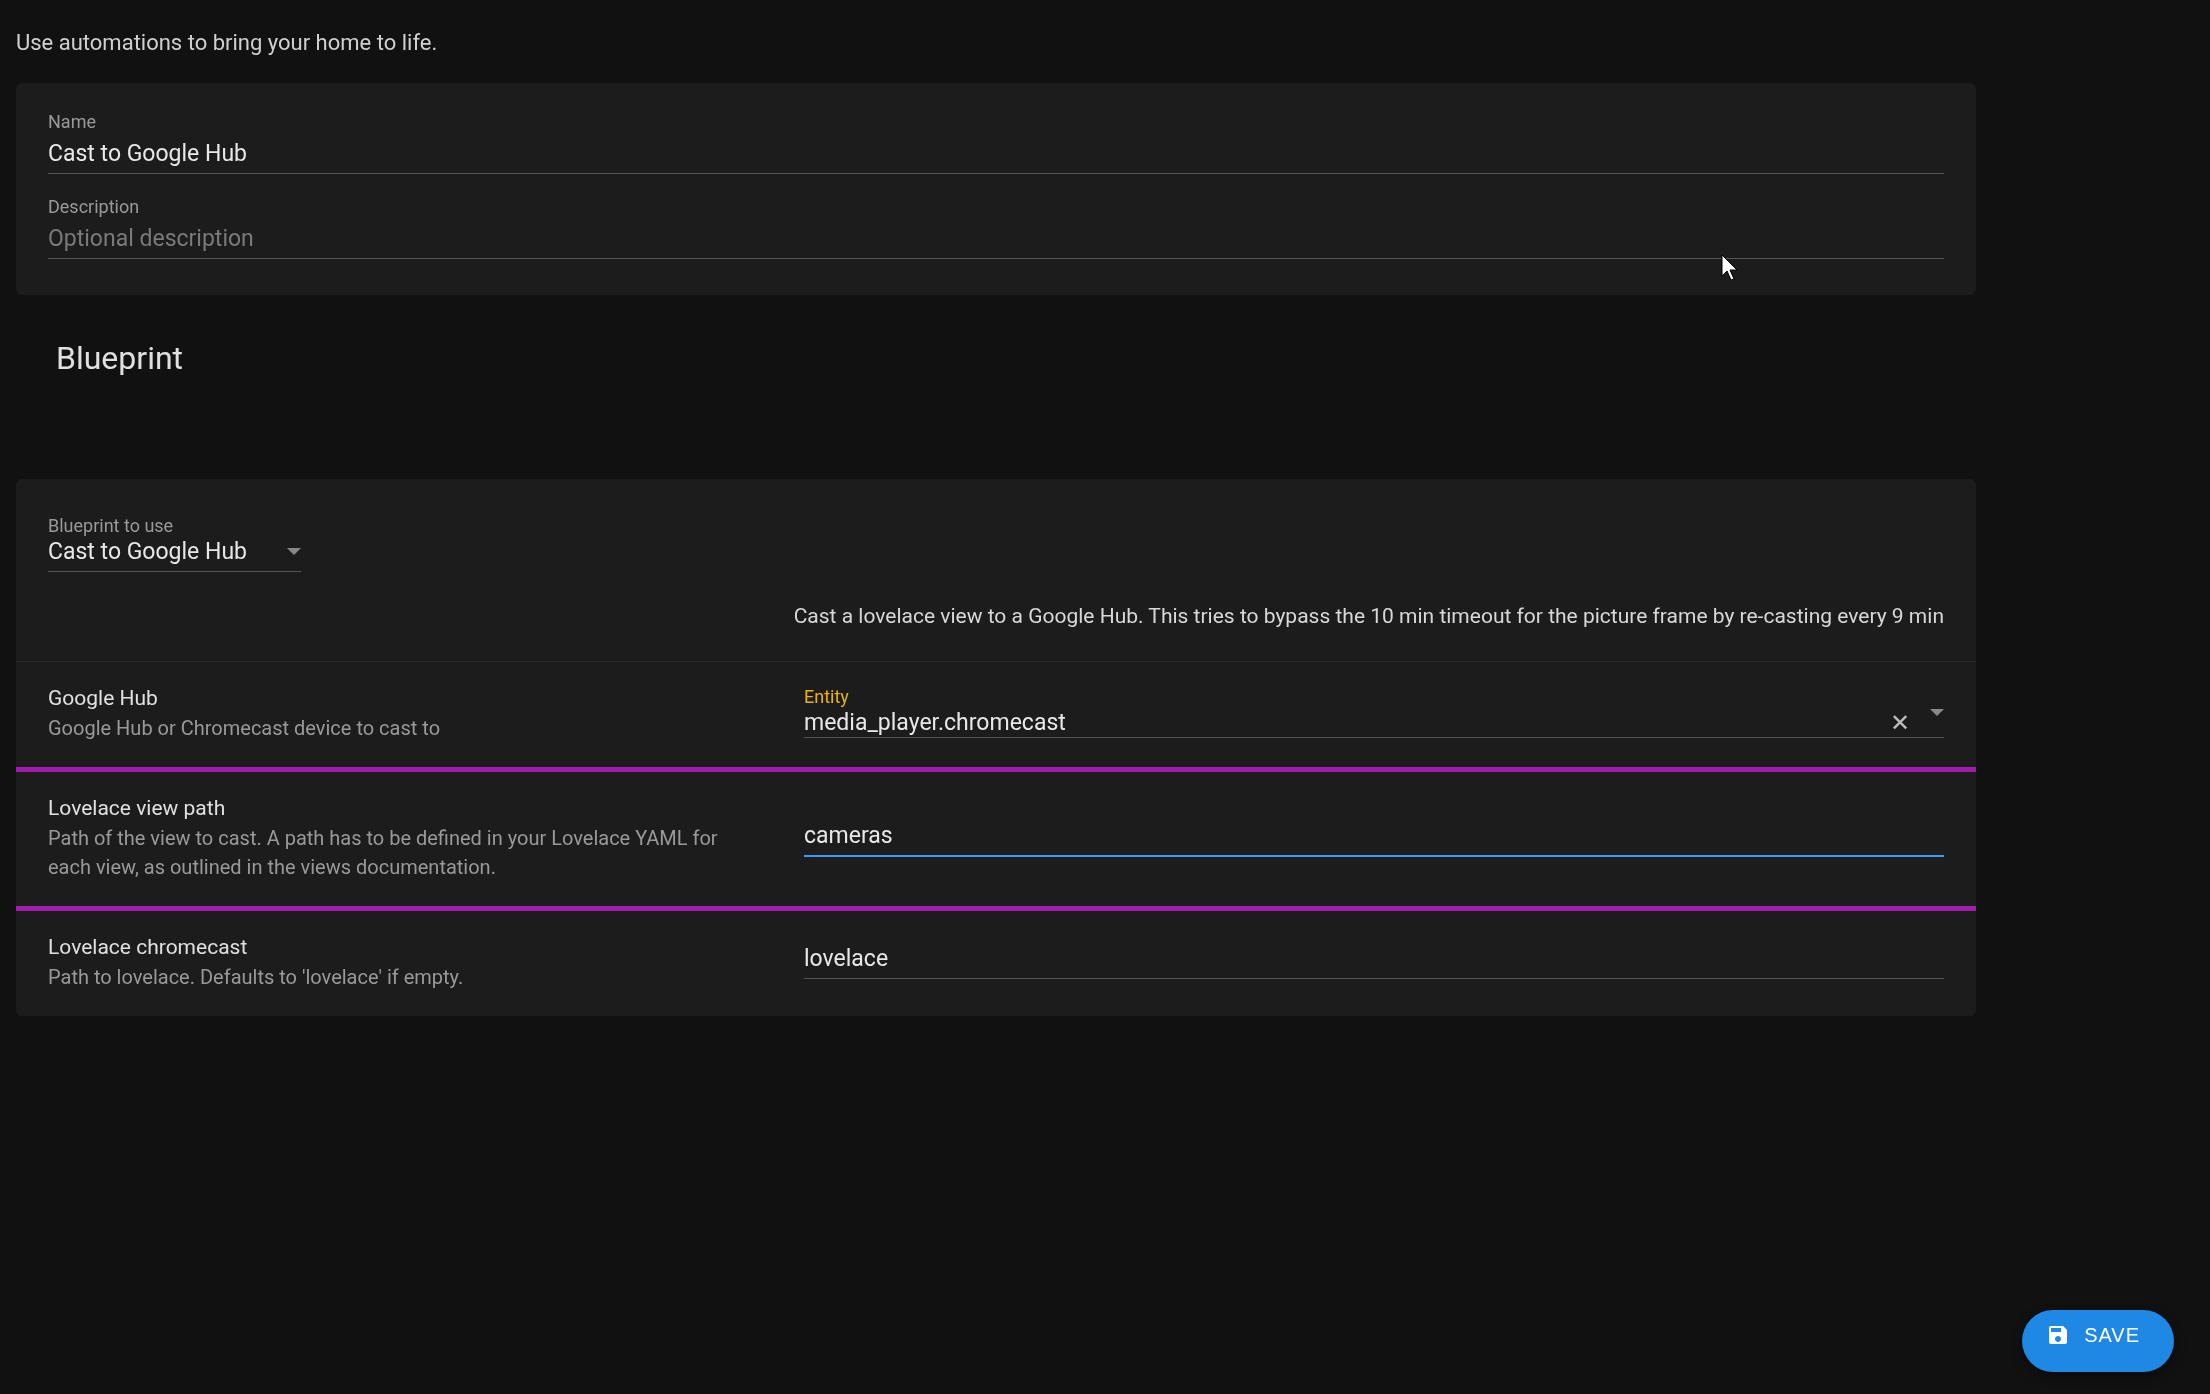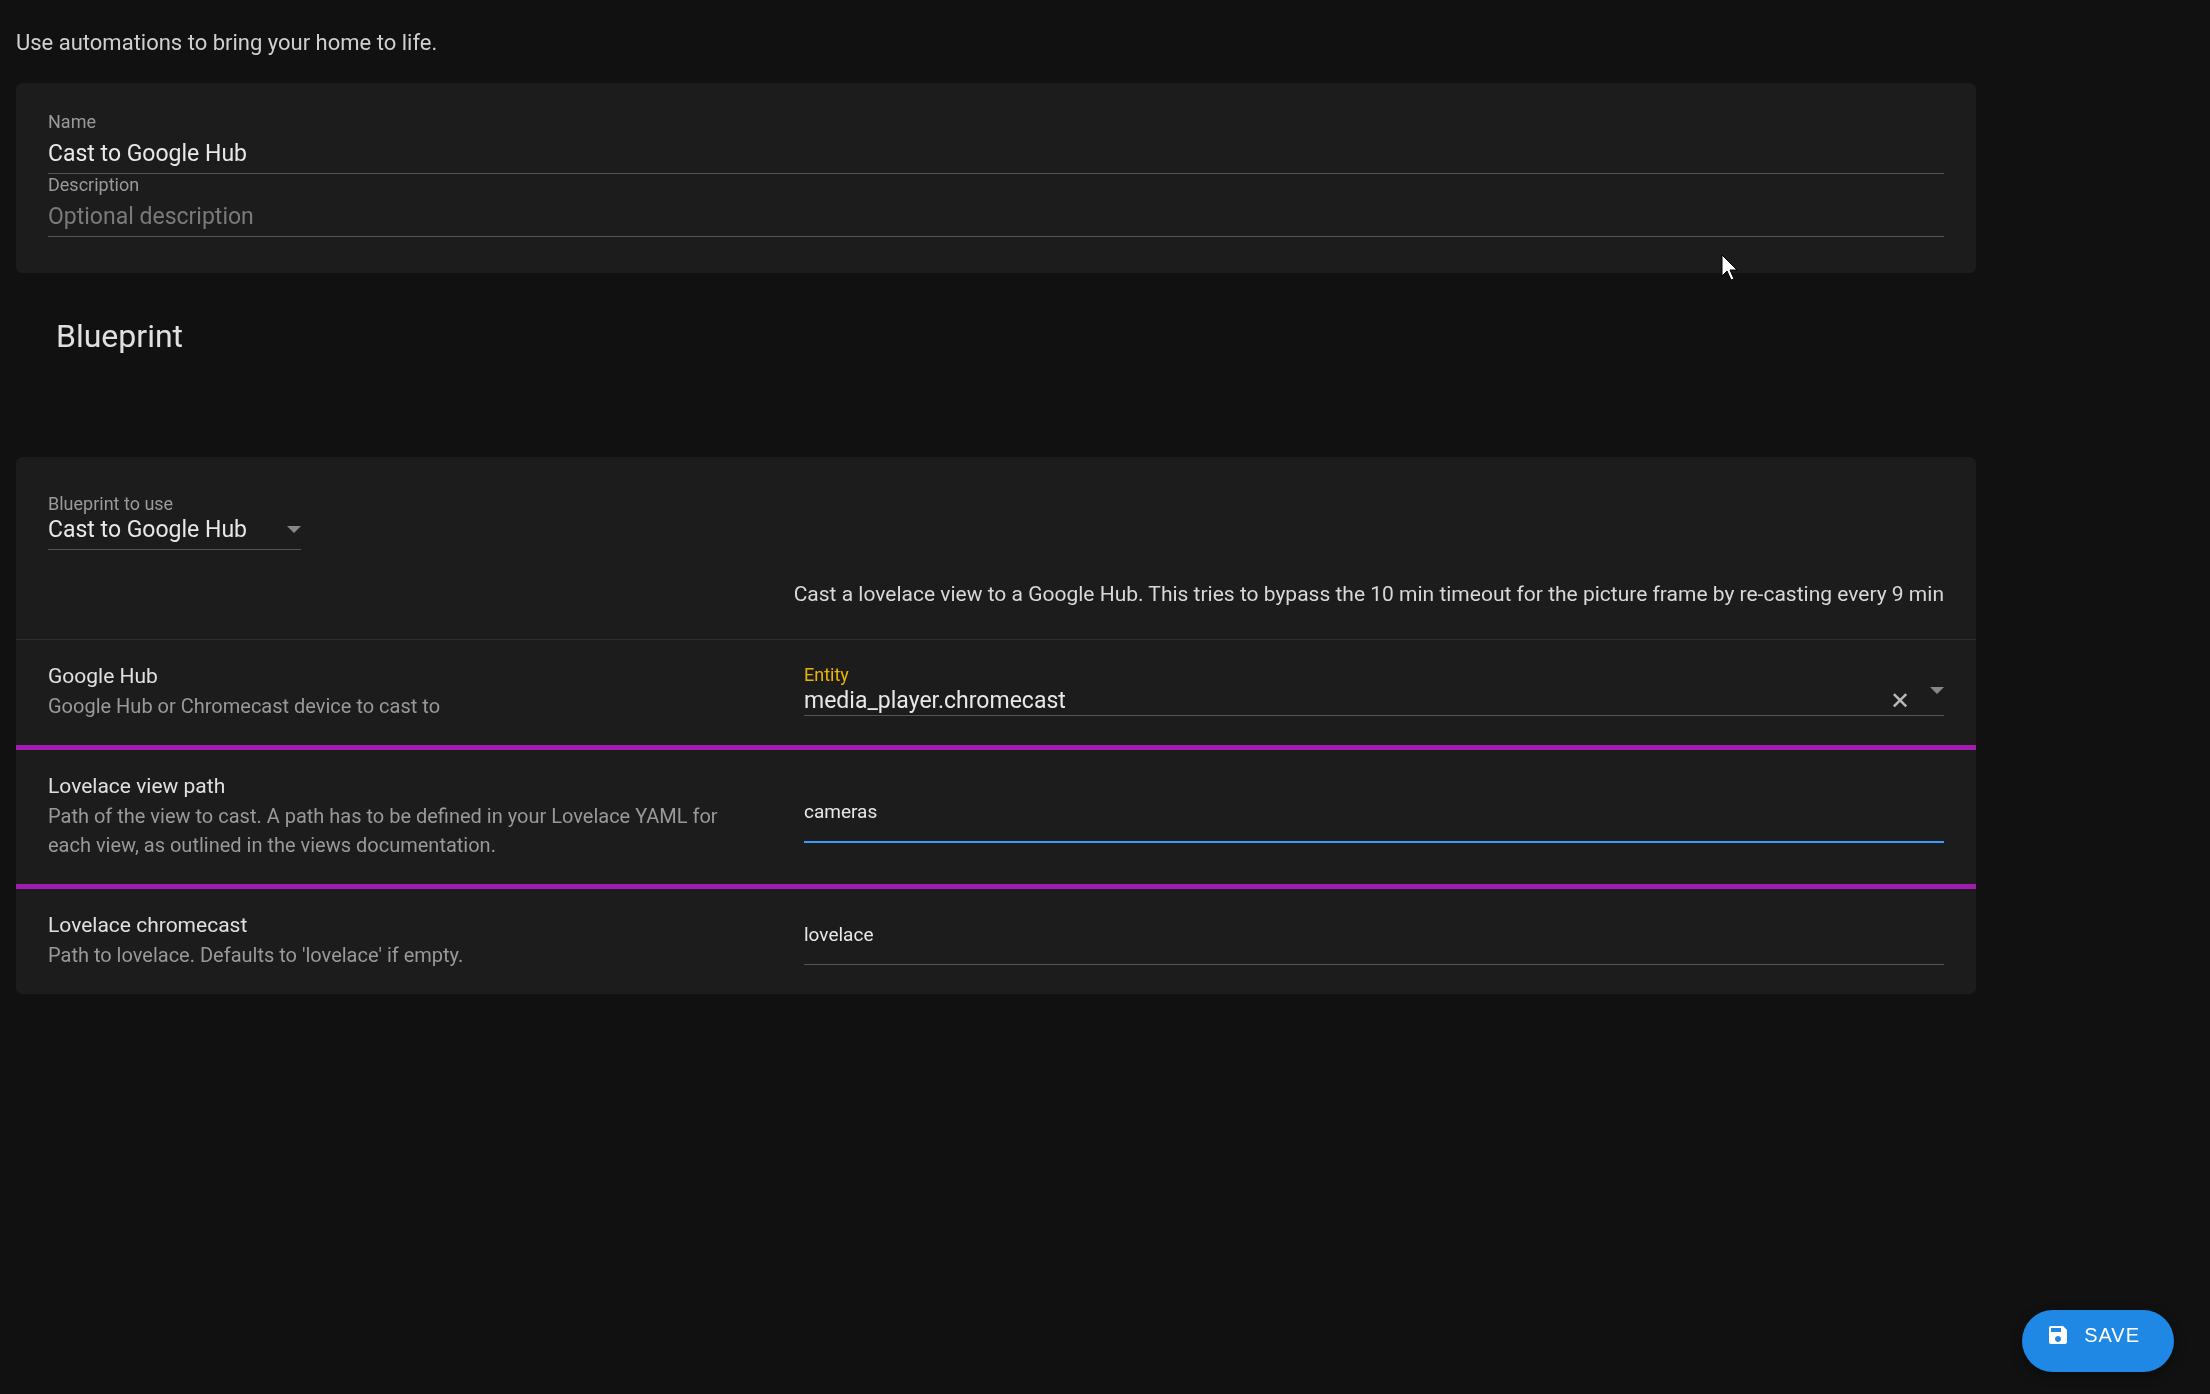--- a/index.html
+++ b/index.html
@@ -23,20 +23,21 @@
       padding: 30px 0 28px 0;
       font-weight: 400;
     }
     .card {
       background: #1c1c1c;
       border-radius: 6px;
       padding: 28px 32px 36px 32px;
       width: 1960px;
     }
     .field {
+      margin-bottom: 22px;
     }
     .field-label {
       color: #9a9a9a;
       font-size: 18px;
       display: block;
       margin-bottom: 4px;
       font-weight: 400;
     }
     .text-input {
       background: transparent;
@@ -161,24 +162,24 @@
       border-right: 7px solid transparent;
       border-top: 7px solid #888;
       margin-left: 8px;
       cursor: pointer;
     }
     .plain-right-input {
       background: transparent;
       border: none;
       border-bottom: 1px solid #555;
       color: #e8e8e8;
-      font-size: 19px;
+      font-size: 23px;
       width: 100%;
       outline: none;
-      padding-bottom: 18px;
+      padding-bottom: 6px;
       font-family: inherit;
     }
     .plain-right-input.focused {
       border-bottom: 2px solid #3a9bff;
     }
     .save-fab {
       position: fixed;
       right: 36px;
       bottom: 22px;
       background: #1f88e5;

